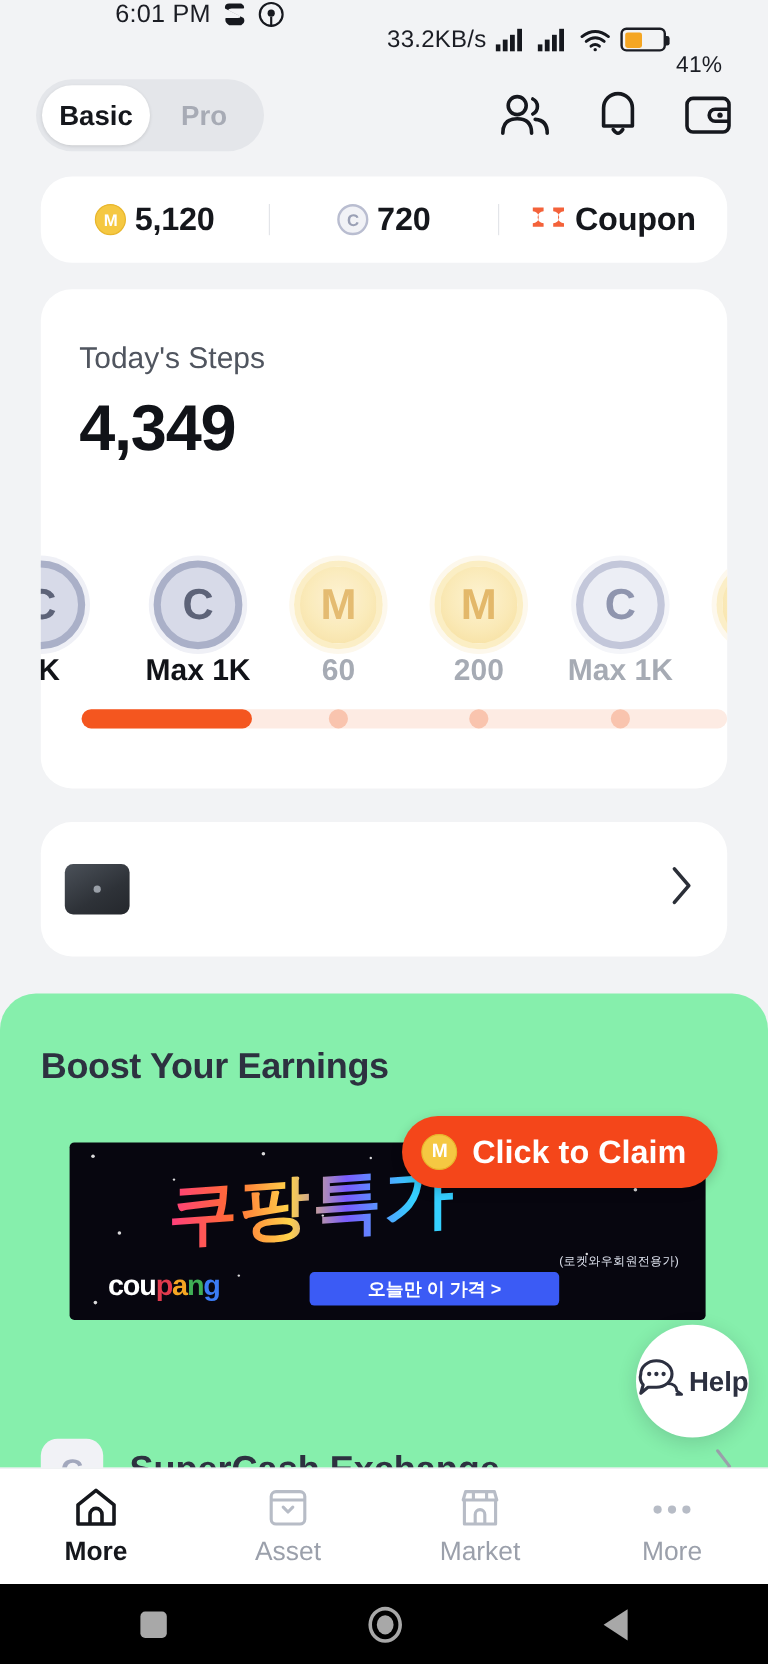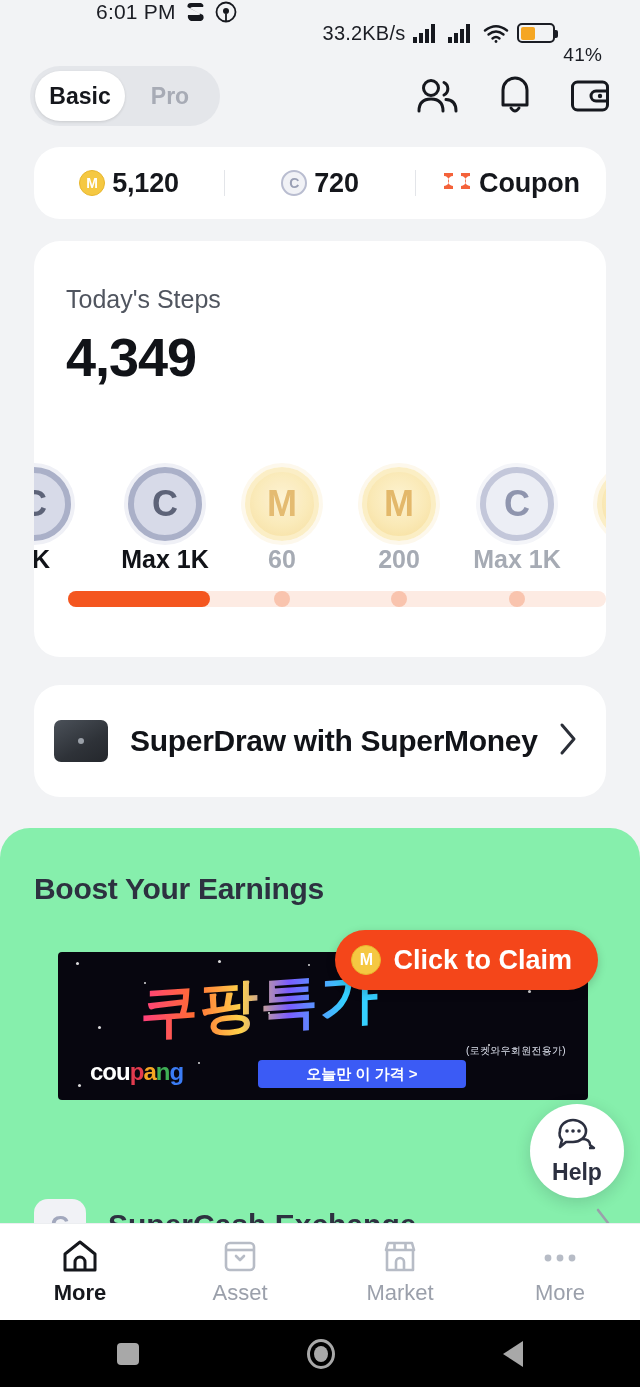--- a/index.html
+++ b/index.html
@@ -145,21 +145,21 @@
   .claim {
     position:absolute; right:-10px; top:-22px; height:60px; padding:0 26px 0 16px;
     background:#f4461a; border-radius:32px; display:flex; align-items:center; gap:12px;
     color:#fff; font-size:27px; font-weight:700; box-shadow:0 3px 10px rgba(0,0,0,.18);
   }
   .claim .coin { width:30px; height:30px; font-size:16px; }
 
   .help {
     position:absolute; right:16px; top:276px; width:94px; height:94px; border-radius:50%;
     background:#fff; box-shadow:0 4px 16px rgba(20,24,40,.16);
-    display:flex; flex-direction:column; align-items:center; justify-content:center; gap:2px;
+    display:flex; flex-direction:row; align-items:center; justify-content:center; gap:2px;
   }
   .help .lab { font-size:23px; font-weight:600; color:#2c3040; }
 
   .exchange {
     position:absolute; left:0; right:0; top:362px; display:flex; align-items:center; padding:0 28px 0 34px; height:70px;
   }
   .ex-icon {
     width:52px; height:52px; border-radius:14px; background:#f1f2f6;
     display:flex; align-items:center; justify-content:center; font-size:26px; font-weight:700; color:#a2a8bd;
   }
@@ -329,21 +329,20 @@
         <span class="tick" style="left:331px"></span>
         <span class="tick" style="left:449px"></span>
 
       </div>
 
     </div>
   </div>
 
   <div class="card superdraw">
     <div class="sd-thumb"></div>
-    <div class="sd-title">SuperDraw with SuperMoney</div>
     <div class="chev">
       <svg width="20" height="34" viewBox="0 0 20 34">
           <path d="M4 3 L16 17 L4 31" fill="none" stroke="#2b2f38" stroke-width="3" stroke-linecap="round" stroke-linejoin="round"></path>
         </svg>
     </div>
   </div>
 
   <div class="boost">
     <div class="boost-title">Boost Your Earnings</div>
 

